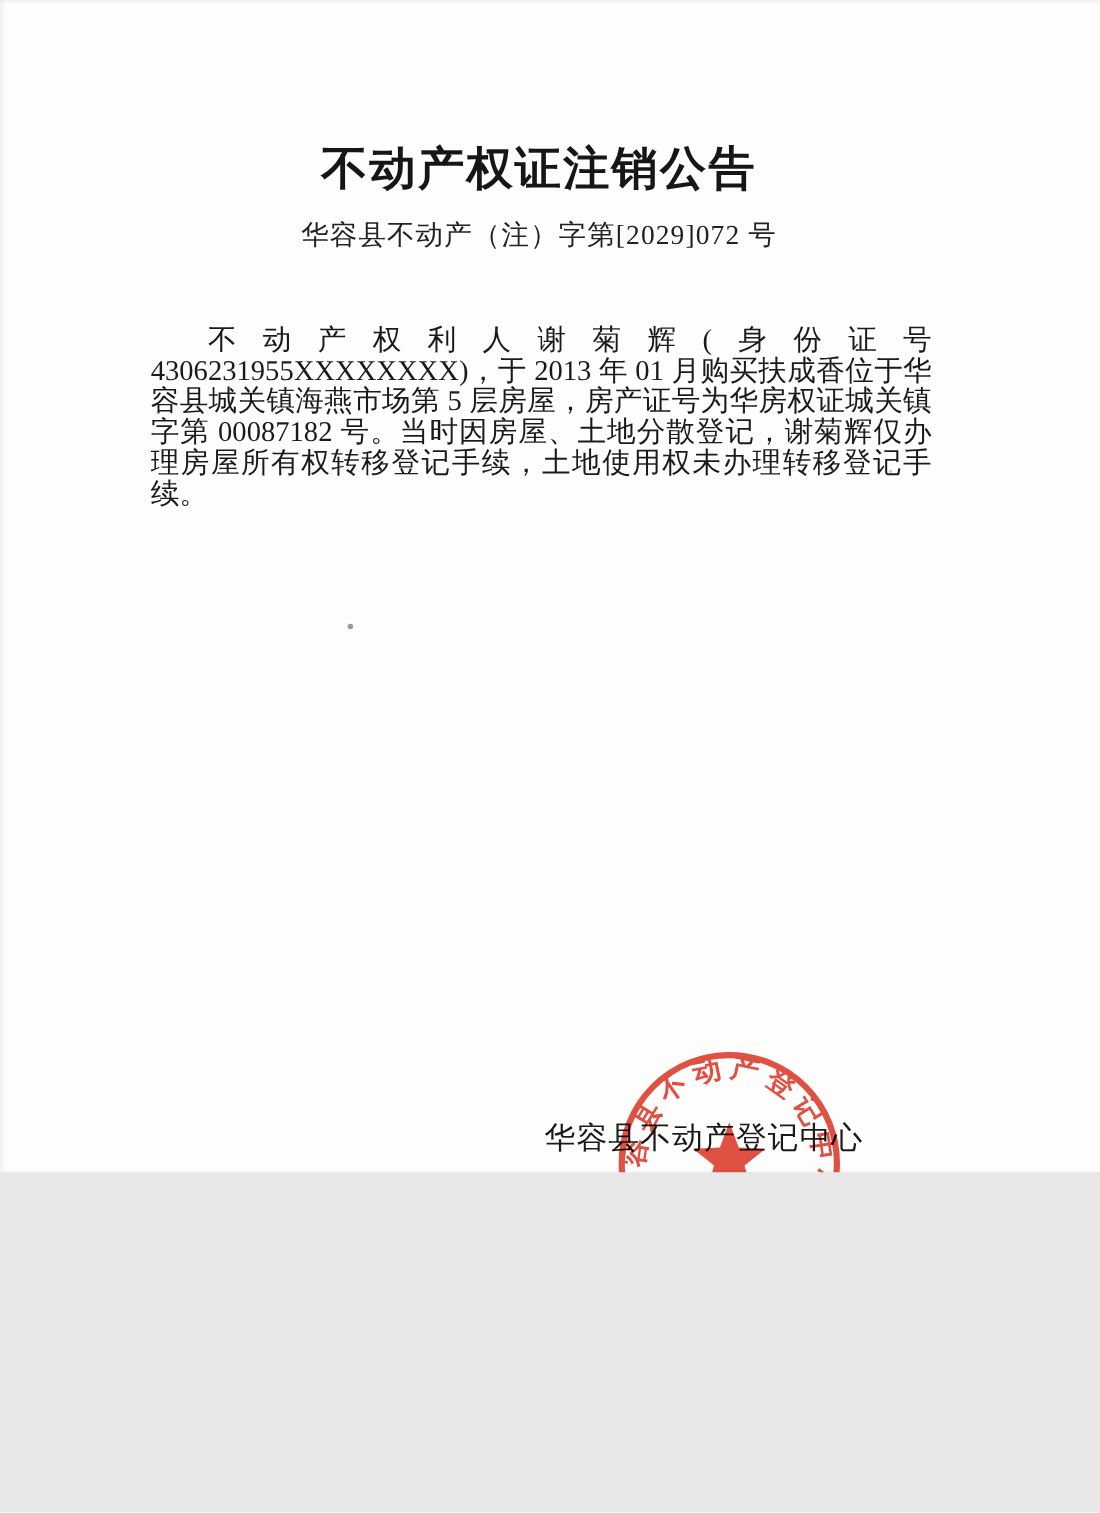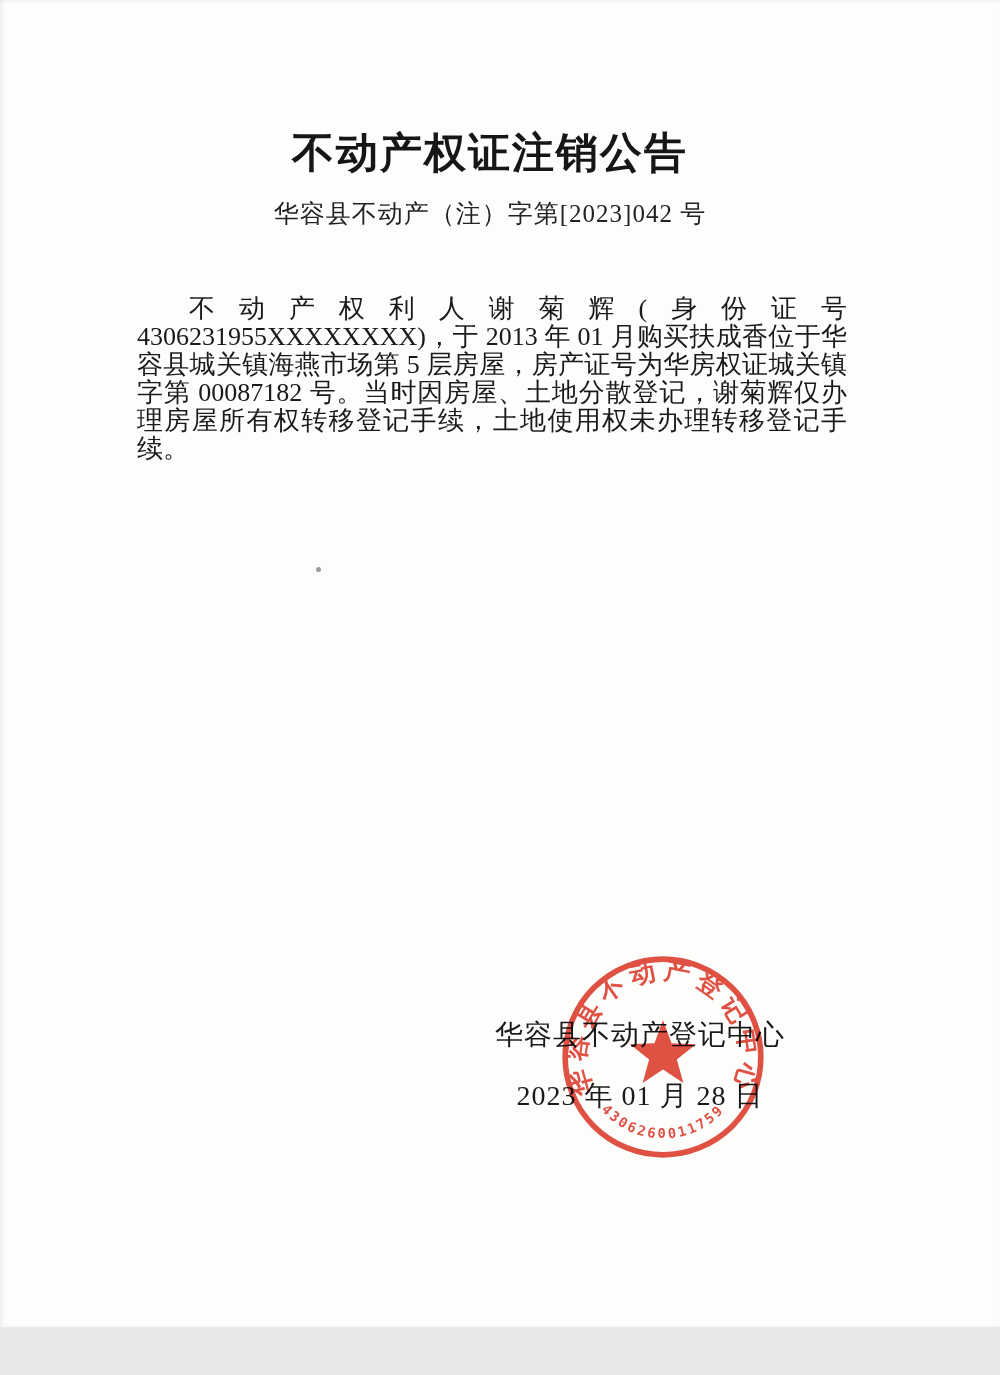--- a/index.html
+++ b/index.html
@@ -3,21 +3,21 @@
 <meta charset="utf-8">
 <style>
   html, body {
     margin: 0;
     padding: 0;
     background: #e8e8e8;
   }
   .page {
     position: relative;
     width: 1000px;
-    height: 1327px;
+    height: 1066px;
     margin: 0 auto;
     background: #fdfdfc;
     box-shadow: inset 3px 0 4px rgba(0,0,0,0.05), inset 0 2px 3px rgba(0,0,0,0.03);
     overflow: hidden;
     font-family: "Liberation Serif", "DejaVu Serif", serif;
     color: #1c1c1c;
   }
   .doc-title {
     position: absolute;
     left: 137px;
@@ -94,21 +94,21 @@
   .speck.s1 { left: 316px; top: 567px; width: 5px; height: 5px; background:#9a9a9a; }
   .speck.s2 { left: 808px; top: 427px; width: 3px; height: 3px; }
 </style>
 </head>
 <body>
 
 <div class="page">
 
   <div class="doc-title">不动产权证注销公告</div>
 
-  <div class="doc-number">华容县不动产（注）字第[2023]042 号</div>
+  <div class="doc-number">华容县不动产（注）字第[2029]072 号</div>
 
   <div class="doc-body">
     <p>不动产权利人谢菊辉(身份证号 4306231955XXXXXXXX)，于 2013 年 01 月购买扶成香位于华容县城关镇海燕市场第 5 层房屋，房产证号为华房权证城关镇字第 00087182 号。当时因房屋、土地分散登记，谢菊辉仅办理房屋所有权转移登记手续，土地使用权未办理转移登记手续。</p>
   </div>
 
   <div class="sign-block">
     <div class="signature">华容县不动产登记中心</div>
     <div class="sign-date">2023 年 01 月 28 日</div>
   </div>
 

